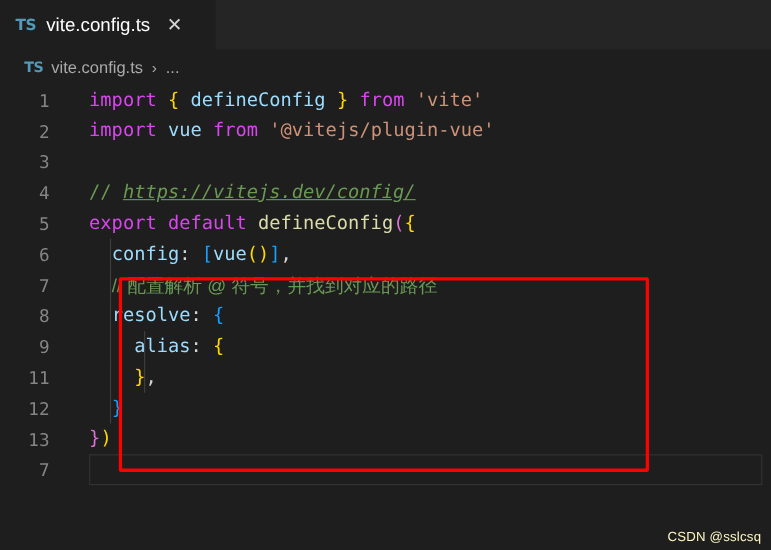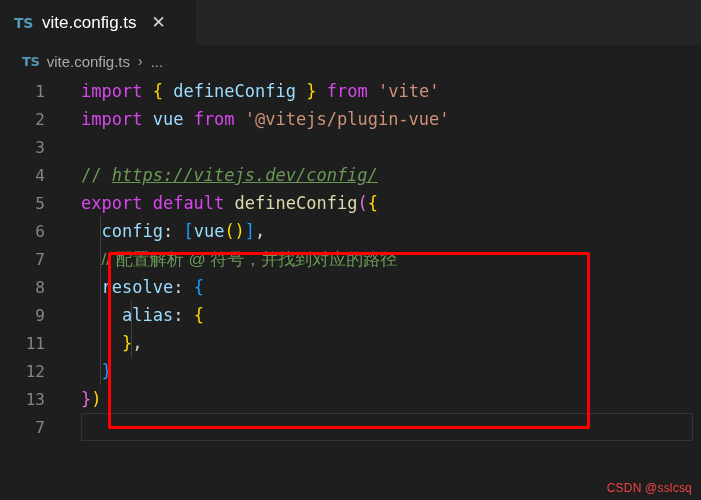--- a/index.html
+++ b/index.html
@@ -162,21 +162,21 @@
     box-sizing: border-box;
     pointer-events: none;
     border-radius: 2px;
   }
 
   
   .watermark {
     position: absolute;
     right: 9px;
     bottom: 5px;
-    color: #ef4444;
+    color: #fef9c3;
     font-size: 12px;
     font-family: "Liberation Sans", sans-serif;
     letter-spacing: 0.2px;
   }
 </style>
 </head>
 <body>
 
 <div class="tabbar">
   <div class="tab">

